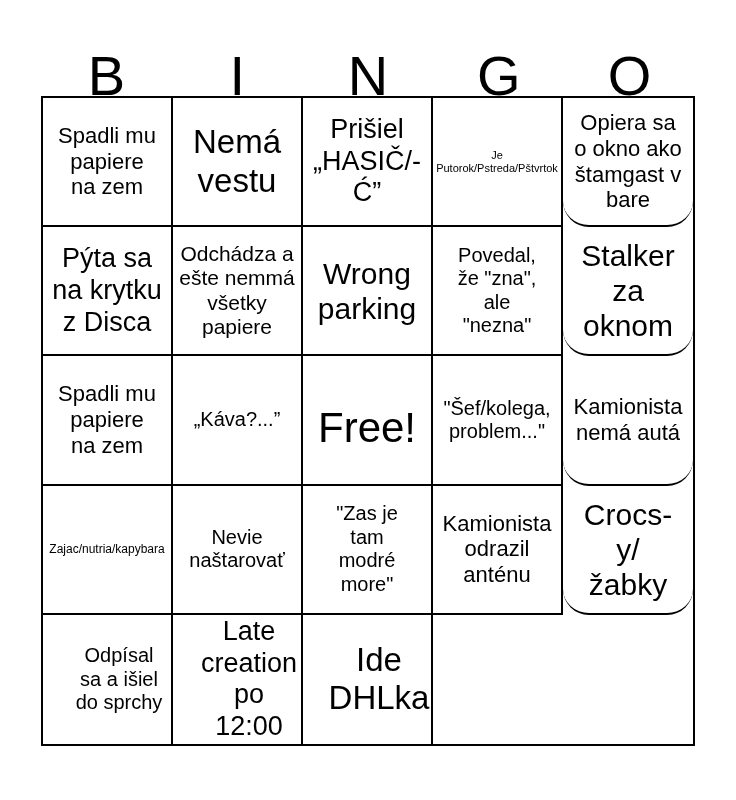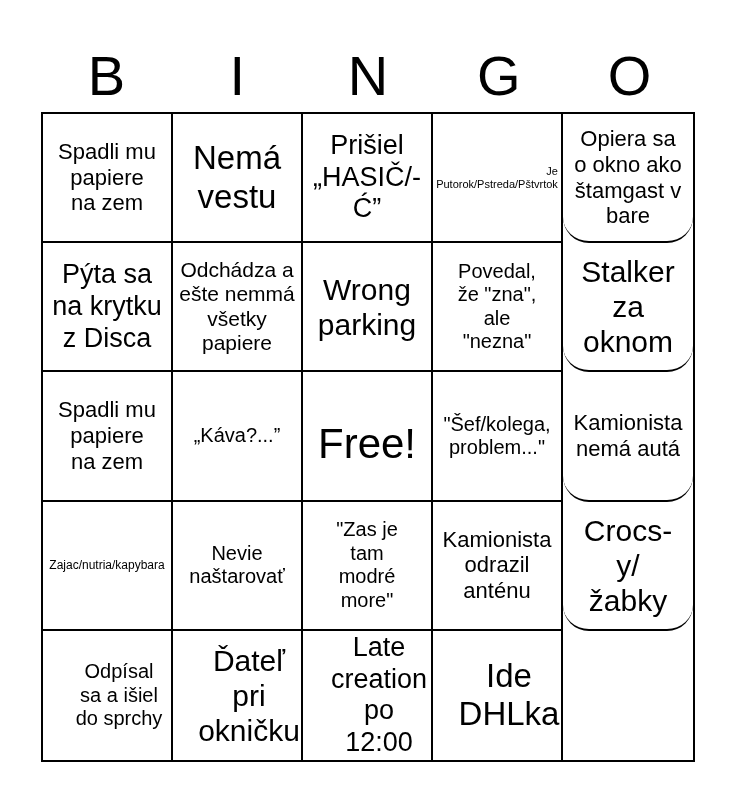--- a/index.html
+++ b/index.html
@@ -29,21 +29,21 @@
   .title-letter {
     text-align: center;
     font-size: 56px;
     line-height: 0.95;
     font-weight: 400;
     letter-spacing: 0;
   }
   .bingo-grid {
     position: absolute;
     left: 41px;
-    top: 112px;
+    top: 96px;
     width: 654px;
     height: 650px;
     box-sizing: border-box;
     border: 2px solid #000000;
     display: grid;
     grid-template-columns: repeat(5, 1fr);
     grid-template-rows: repeat(5, 1fr);
     background: #ffffff;
   }
   .cell {
@@ -59,21 +59,21 @@
     cursor: pointer;
     background: #ffffff;
   }
   .cell:nth-child(5n) { border-right: none; border-radius: 26px; }
   .cell:nth-child(n+21) { border-bottom: none; padding-left: 26px; }
   .cell-text {
     white-space: pre-line;
     line-height: 1.17;
     display: block;
   }
-  .cell-text[data-size="xs1"]  { font-size: 11px; text-align: right; }
+  .cell-text[data-size="xs1"]  { font-size: 11px; }
   .cell-text[data-size="xs2"]  { font-size: 12px; }
   .cell-text[data-size="sm"]   { font-size: 21px; }
   .cell-text[data-size="md"]   { font-size: 22px; }
   .cell-text[data-size="md2"]  { font-size: 20px; }
   .cell-text[data-size="lg"]   { font-size: 27px; }
   .cell-text[data-size="xl"]   { font-size: 30px; }
   .cell-text[data-size="xxl"]  { font-size: 33px; }
   .cell-text[data-size="free"] { font-size: 42px; margin-top: 16px; }
 </style>
 </head>
@@ -185,25 +185,20 @@
         <span class="cell-text" data-size="xl">Crocs-
 y/
 žabky</span>
       </div>
     <div class="cell">
         <span class="cell-text" data-size="md2">Odpísal
 sa a išiel
 do sprchy</span>
       </div>
     <div class="cell">
-        <span class="cell-text" data-size="xl">Ďateľ
-pri
-okničku</span>
-      </div>
-    <div class="cell">
         <span class="cell-text" data-size="lg">Late
 creation
 po 12:00</span>
       </div>
     <div class="cell">
         <span class="cell-text" data-size="xxl">Ide
 DHLka</span>
       </div>
   </div>
 

